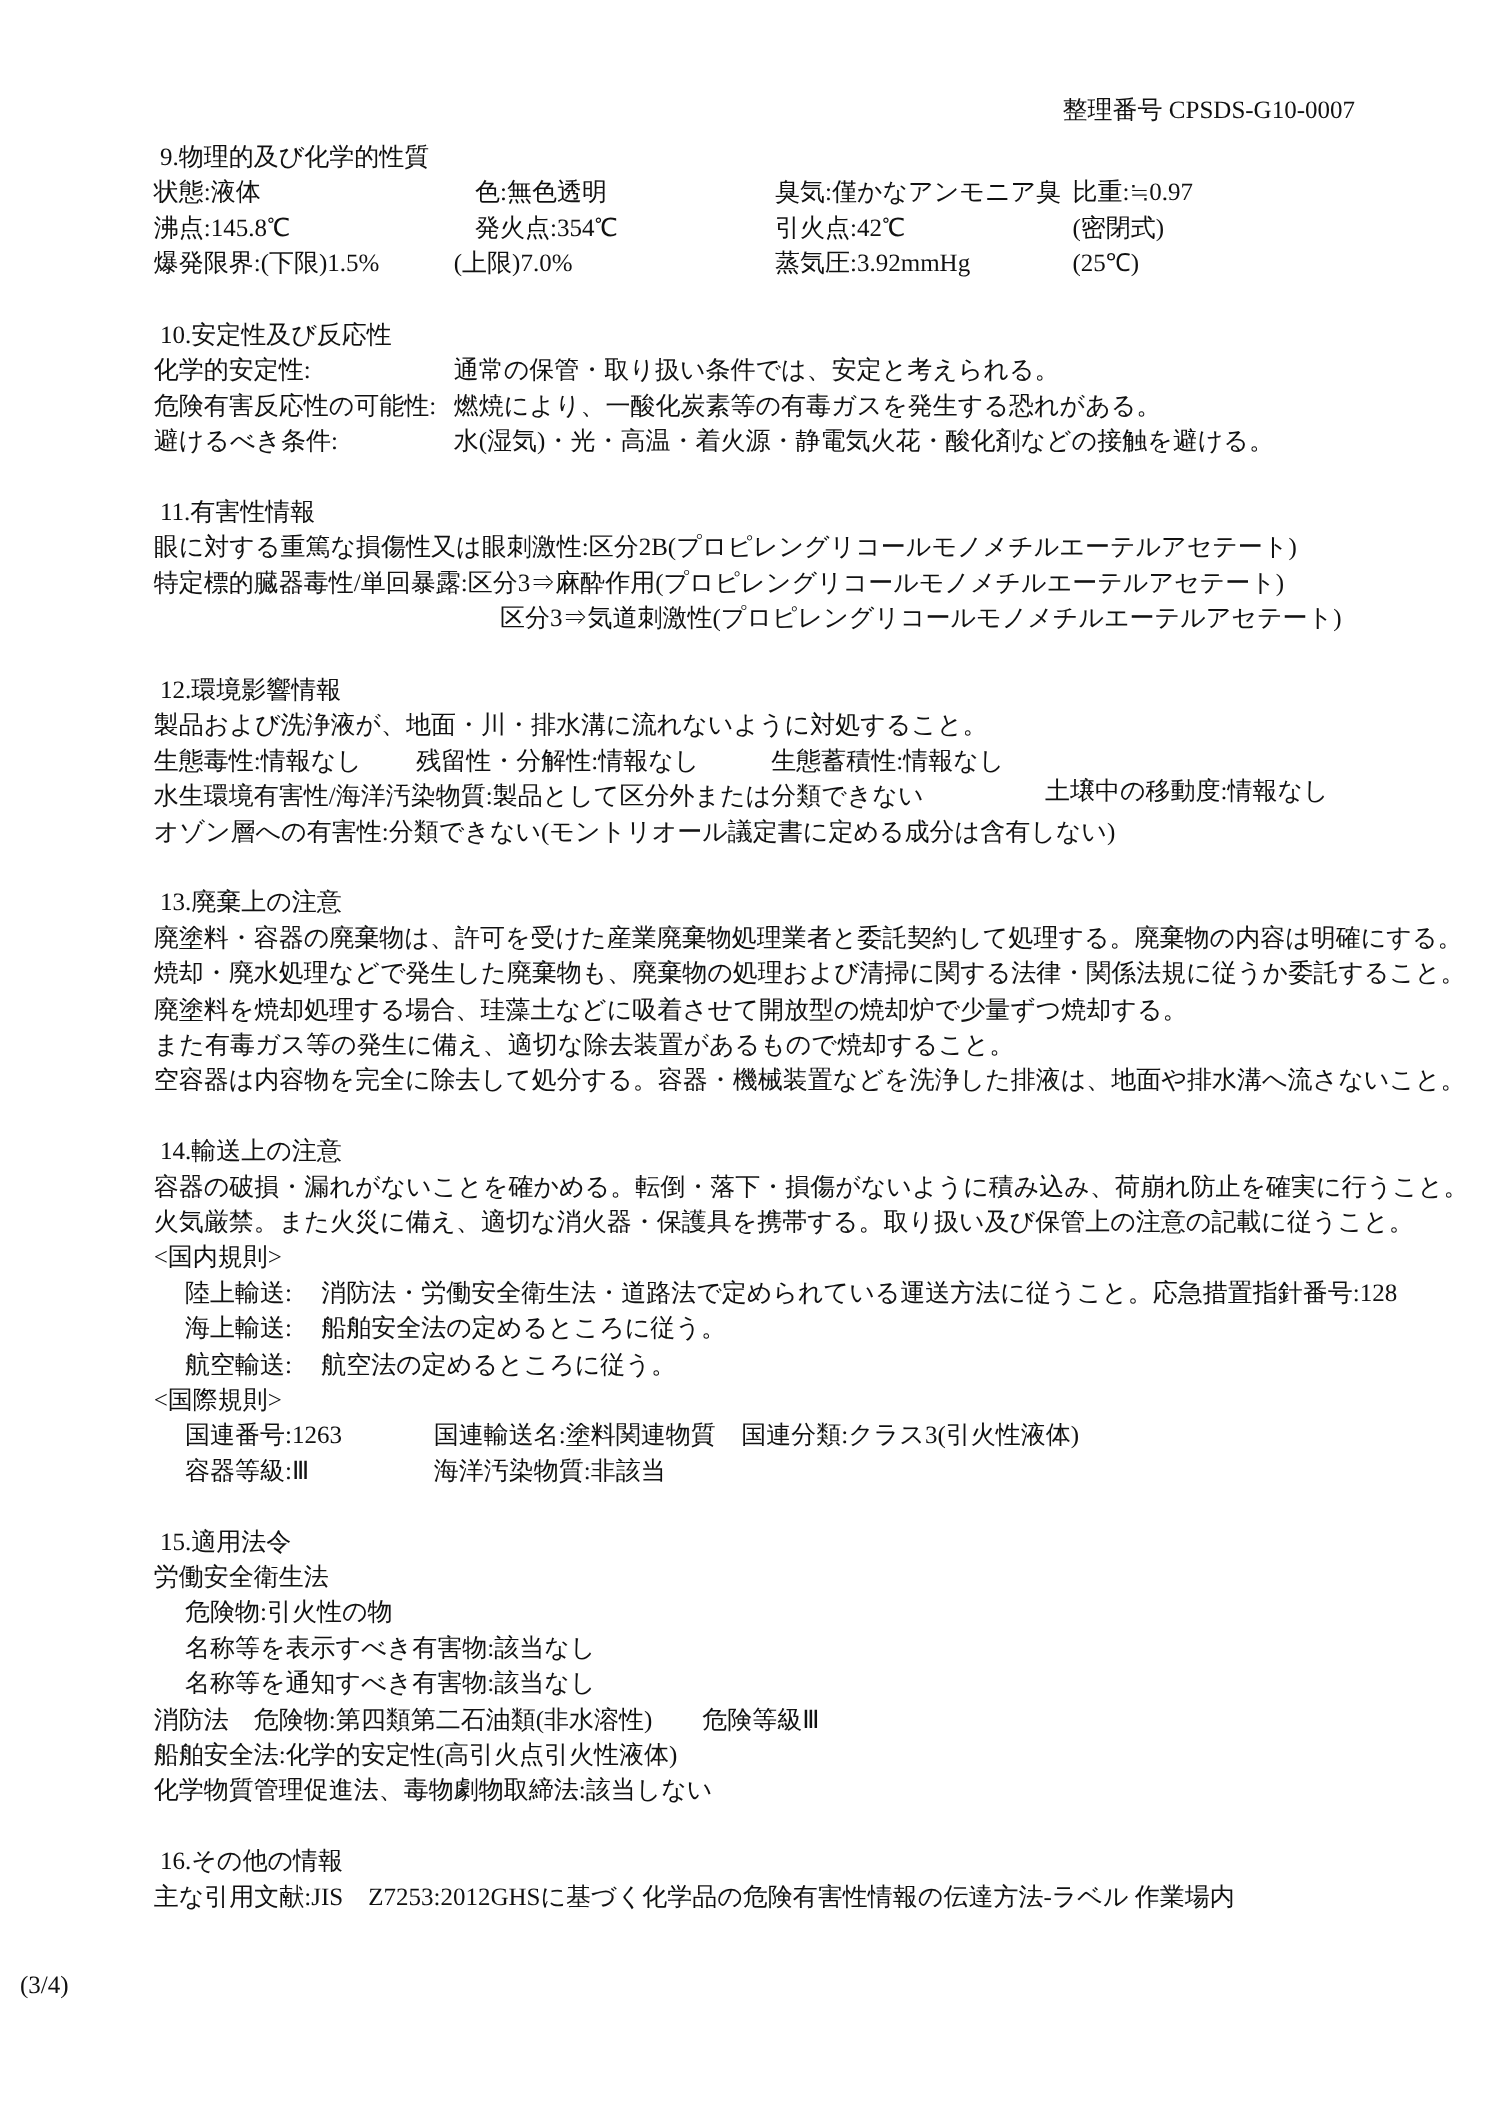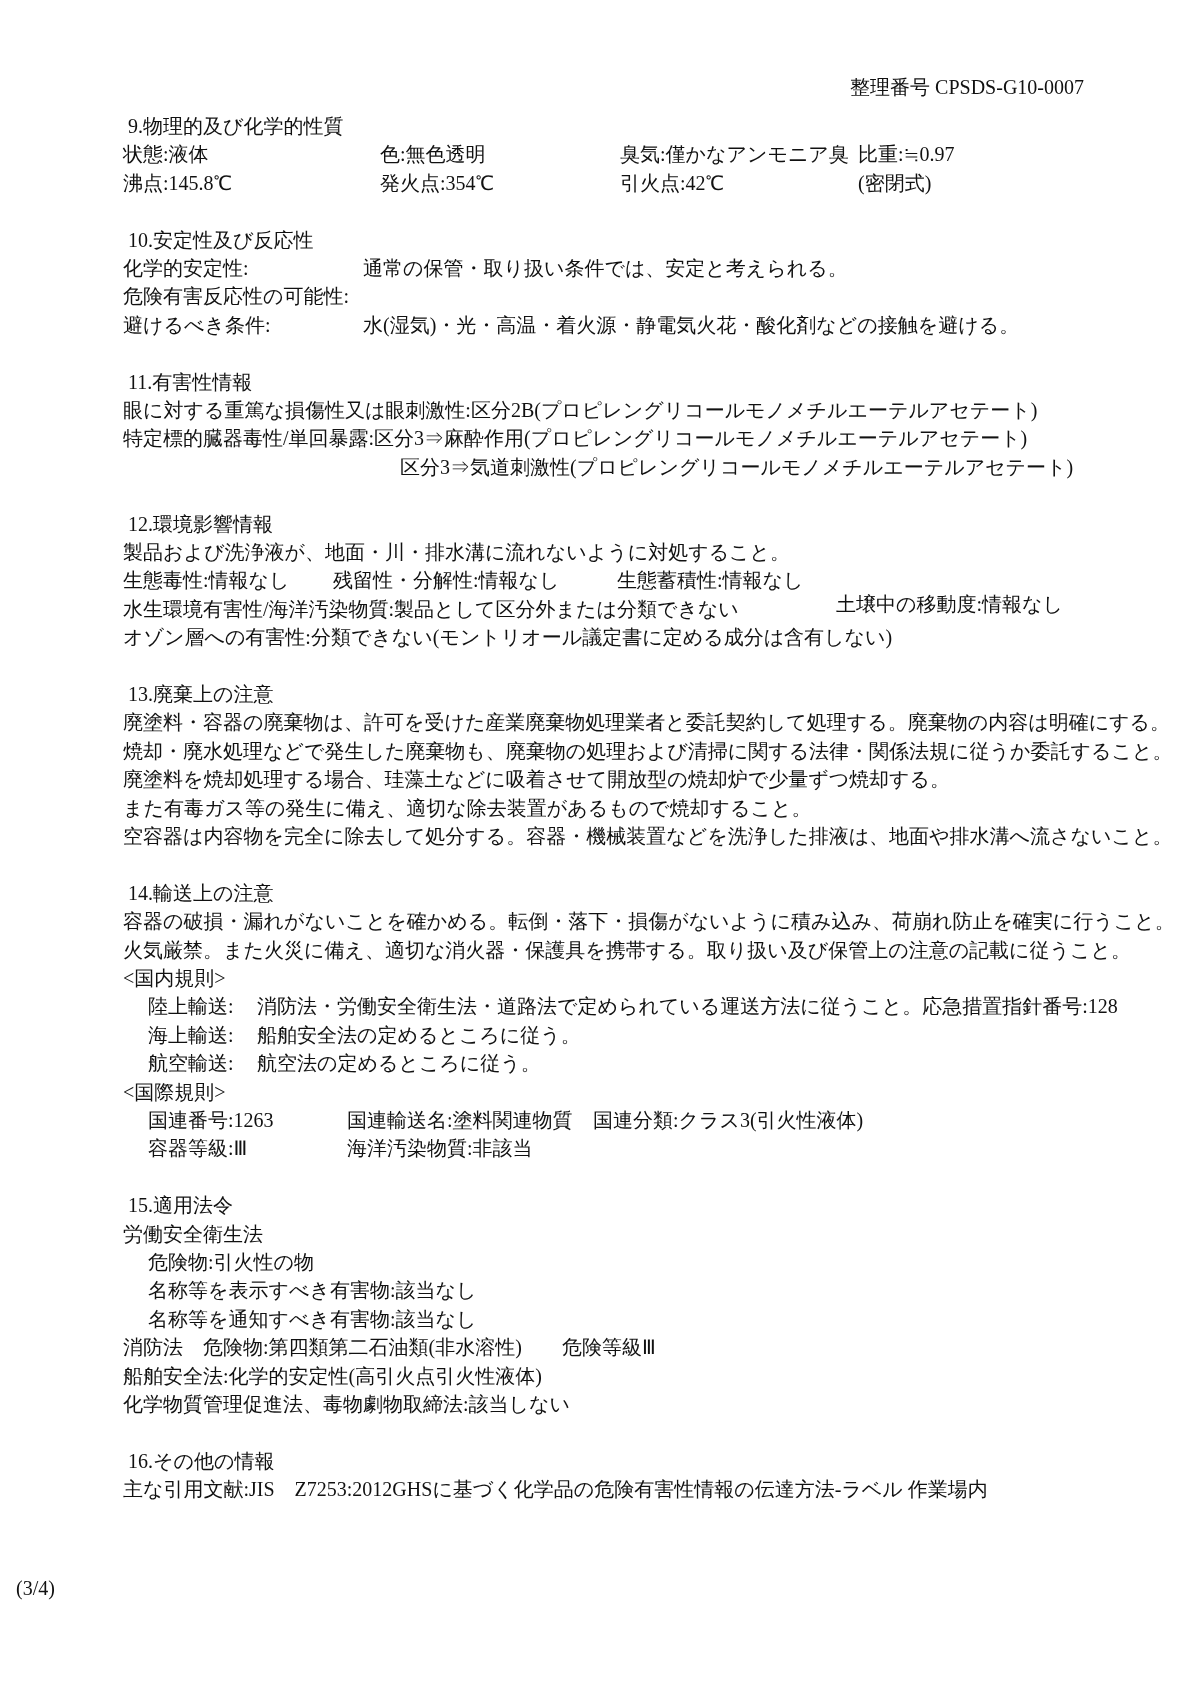--- a/index.html
+++ b/index.html
@@ -65,30 +65,37 @@
         <span class="c2">色:無色透明</span>
         <span class="c3">臭気:僅かなアンモニア臭</span>
         <span class="c4">比重:≒0.97</span>
       </div>
       <div class="row">
         <span class="c1">沸点:145.8℃</span>
         <span class="c2">発火点:354℃</span>
         <span class="c3">引火点:42℃</span>
         <span class="c4">(密閉式)</span>
       </div>
+      <div class="row">
+        <span class="c1">爆発限界:(下限)1.5%</span>
+        <span class="c2b">(上限)7.0%</span>
+        <span class="c3">蒸気圧:3.92mmHg</span>
+        <span class="c4">(25℃)</span>
+      </div>
     </section>
 
     <section class="section">
       <div class="line sec-title">10.安定性及び反応性</div>
       <div class="row">
         <span class="lab">化学的安定性:</span>
         <span class="val">通常の保管・取り扱い条件では、安定と考えられる。</span>
       </div>
       <div class="row">
         <span class="lab">危険有害反応性の可能性:</span>
+        <span class="val">燃焼により、一酸化炭素等の有毒ガスを発生する恐れがある。</span>
       </div>
       <div class="row">
         <span class="lab">避けるべき条件:</span>
         <span class="val">水(湿気)・光・高温・着火源・静電気火花・酸化剤などの接触を避ける。</span>
       </div>
     </section>
 
     <section class="section">
       <div class="line sec-title">11.有害性情報</div>
       <div class="line">眼に対する重篤な損傷性又は眼刺激性:区分2B(プロピレングリコールモノメチルエーテルアセテート)</div>

